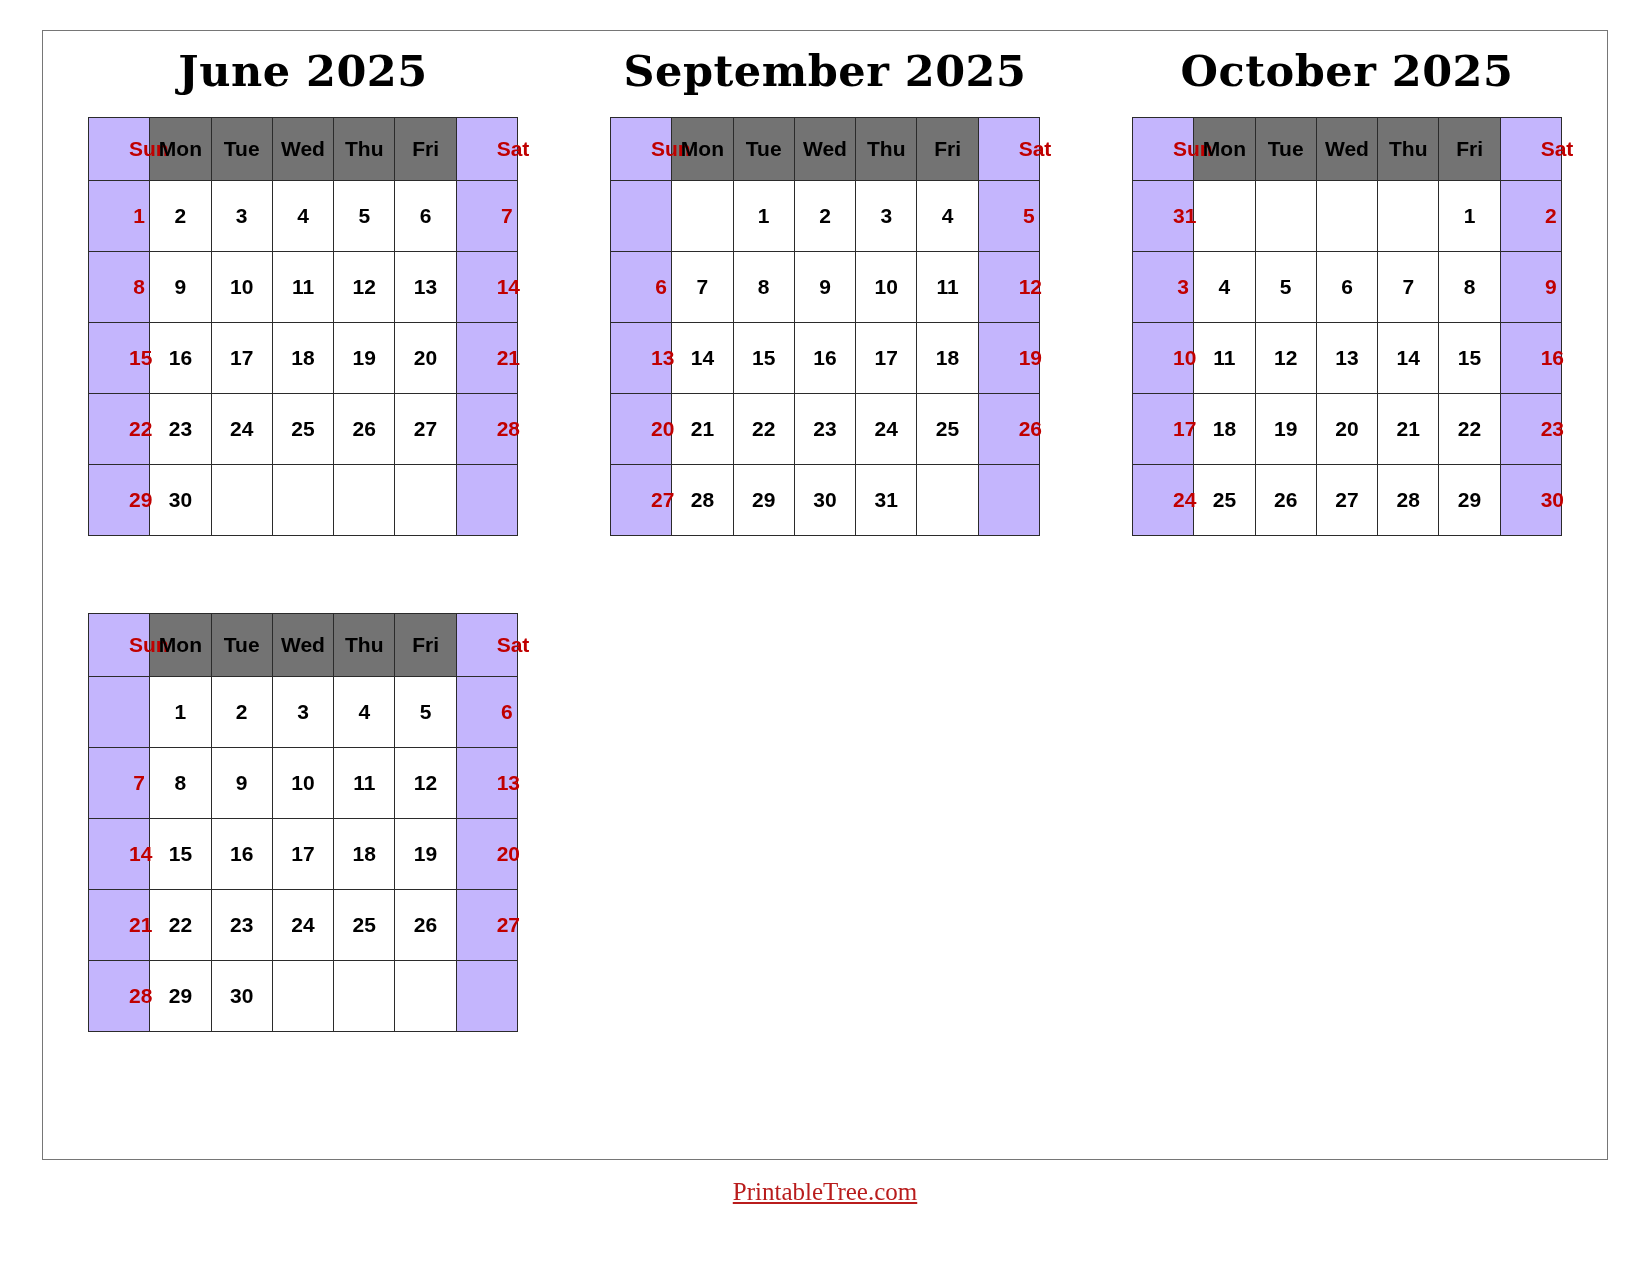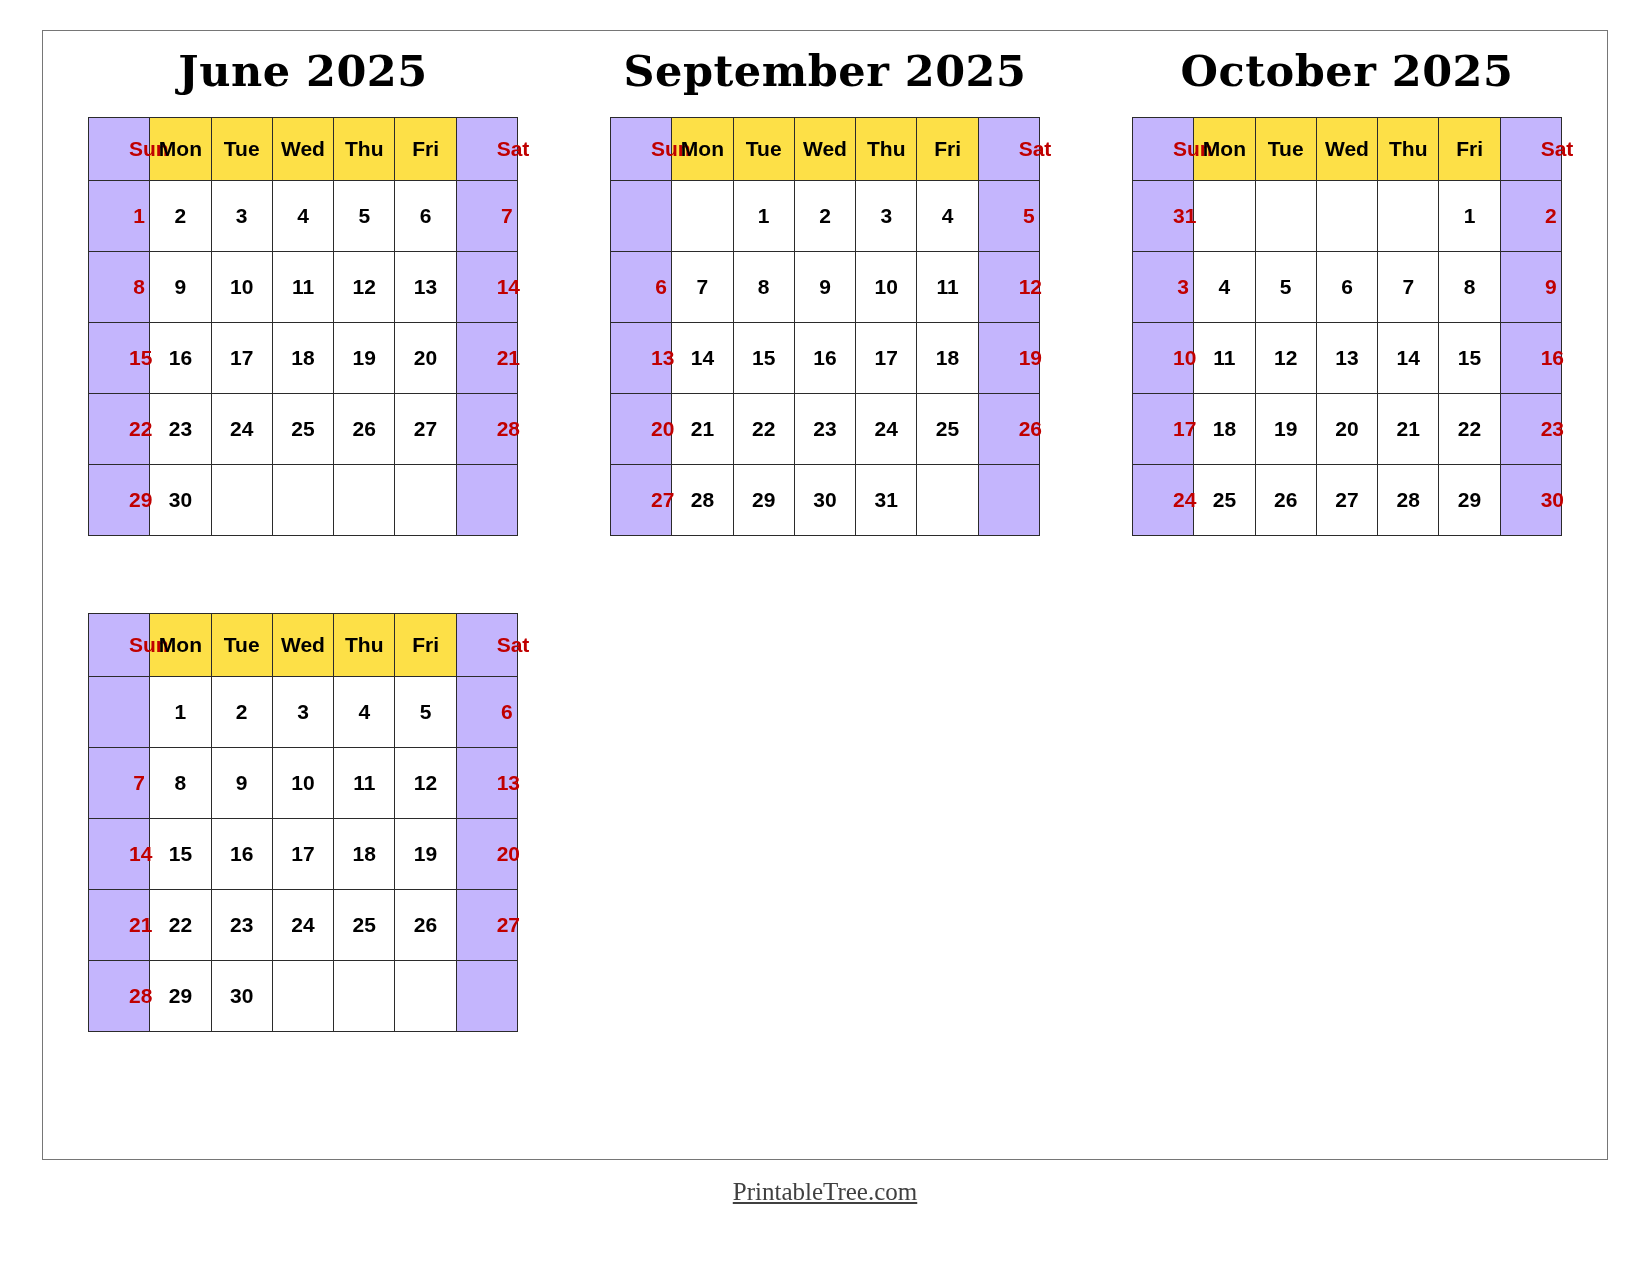--- a/index.html
+++ b/index.html
@@ -69,42 +69,42 @@
     font-family: "Liberation Sans", sans-serif;
     font-weight: bold;
     font-size: 21px;
     color: #000000;
     background: #ffffff;
     padding: 0;
   }
   table.cal th {
     height: 62px;
     font-size: 21px;
-    background: #fde047;
+    background: #737373;
   }
   
   table.cal th.wk, table.cal td.wk {
     background: #c4b5fd;
     padding-left: 40px;
   }
   table.cal th.sun, table.cal td.sun,
   table.cal th.sat, table.cal td.sat {
     color: #c00000;
   }
   .footer {
     position: absolute;
     left: 0;
     top: 1178px;
     width: 100%;
     text-align: center;
   }
   .footer a {
     font-family: "Liberation Serif", serif;
     font-size: 25px;
-    color: #404040;
+    color: #b91c1c;
     text-decoration: underline;
   }
 </style>
 </head>
 <body>
 
 <div class="page">
   <div class="page-frame"></div>
 
   <div class="grid">

